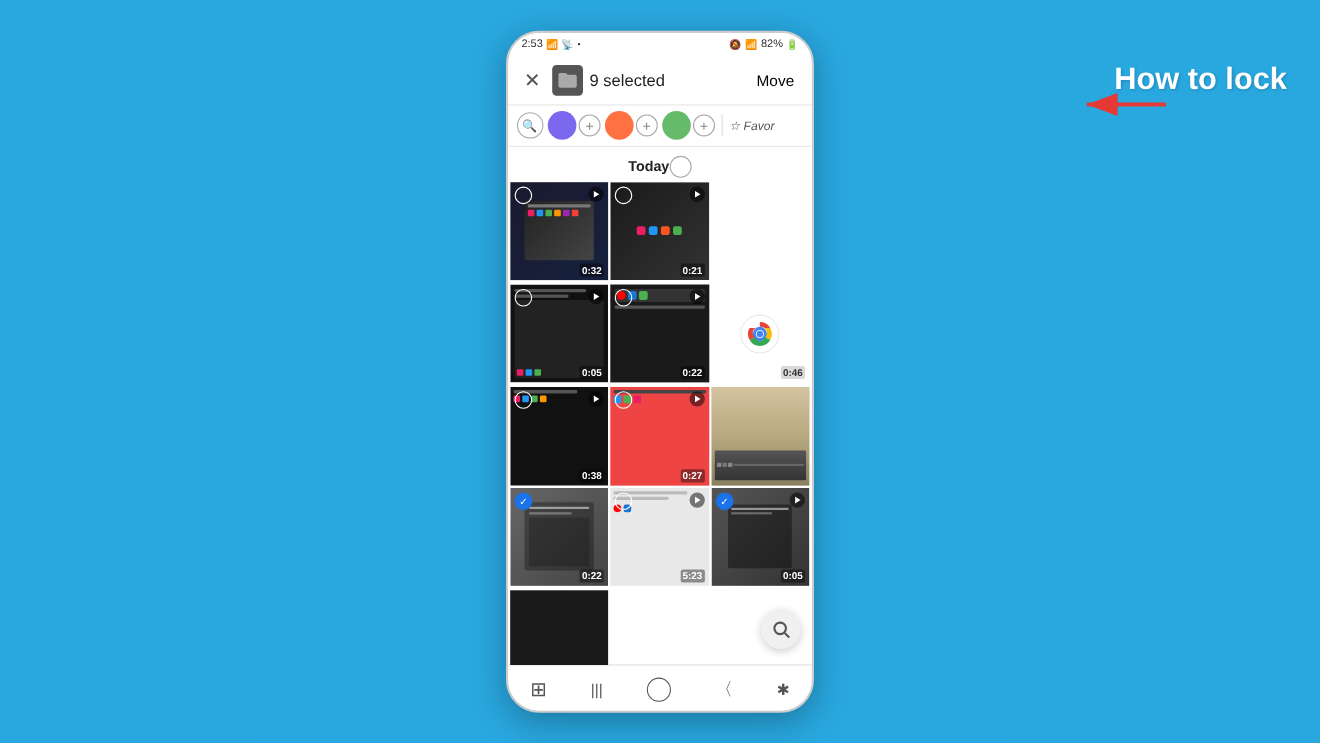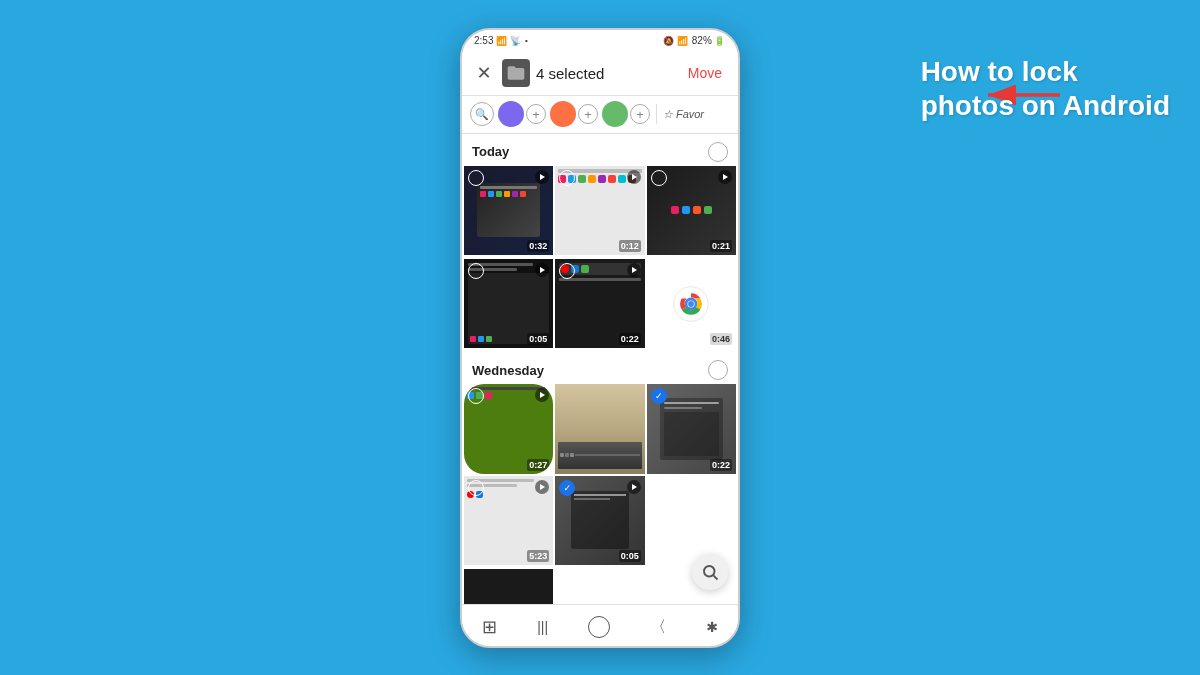--- a/index.html
+++ b/index.html
@@ -79,21 +79,21 @@
     }
     .toolbar-icon svg { width: 20px; height: 20px; }
     .selected-count {
       flex: 1;
       font-size: 15px;
       font-weight: 500;
       color: #222;
     }
     .move-btn {
       font-size: 14px;
-      color: #ef4444;
+      color: #000000;
       font-weight: 500;
       cursor: pointer;
       padding: 4px 6px;
     }
 
     
     .quick-bar {
       background: #fff;
       height: 38px;
       display: flex;
@@ -161,21 +161,21 @@
       overflow-y: auto;
       height: calc(620px - 22px - 44px - 38px - 46px);
       scrollbar-width: none;
     }
     .gallery-content::-webkit-scrollbar { display: none; }
 
     .date-section { margin-bottom: 2px; }
     .date-header {
       display: flex;
       align-items: center;
-      justify-content: space-between;
+      justify-content: center;
       padding: 8px 10px 4px 10px;
       background: #fff;
     }
     .date-label {
       font-size: 13px;
       font-weight: 600;
       color: #222;
     }
     .date-circle {
       width: 20px;
@@ -338,21 +338,21 @@
       </div>
     </div>
 
     <div class="toolbar">
       <span class="close-btn">✕</span>
       <div class="toolbar-icon">
         <svg viewBox="0 0 24 24" fill="#aaa">
           <path d="M10 4H4c-1.1 0-2 .9-2 2v12c0 1.1.9 2 2 2h16c1.1 0 2-.9 2-2V8c0-1.1-.9-2-2-2h-8l-2-2z"></path>
         </svg>
       </div>
-      <span class="selected-count">4 selected</span>
+      <span class="selected-count">9 selected</span>
       <span class="move-btn">Move</span>
     </div>
 
     <div class="quick-bar">
       <div class="search-icon-bar">🔍</div>
       <div class="quick-item">
         <div class="quick-circle" style="background:#7b68ee;"></div>
         <div class="plus-btn">+</div>
       </div>
       <div class="quick-item">
@@ -387,38 +387,20 @@
                   <div style="width:6px;height:6px;background:#e91e63;border-radius:1px;"></div>
                   <div style="width:6px;height:6px;background:#2196f3;border-radius:1px;"></div>
                   <div style="width:6px;height:6px;background:#4caf50;border-radius:1px;"></div>
                   <div style="width:6px;height:6px;background:#ff9800;border-radius:1px;"></div>
                   <div style="width:6px;height:6px;background:#9c27b0;border-radius:1px;"></div>
                   <div style="width:6px;height:6px;background:#f44336;border-radius:1px;"></div>
                 </div>
               </div>
             </div>
             <span class="duration">0:32</span>
-          </div>
-          <div class="photo-thumb" style="background:#e8e8e8;">
-            <div class="select-circle"></div>
-            <div class="play-icon"></div>
-            <div style="width:100%;height:100%;padding:3px;display:flex;flex-direction:column;gap:2px;">
-              <div style="height:4px;background:#bbb;border-radius:1px;"></div>
-              <div style="display:flex;gap:2px;flex-wrap:wrap;">
-                <div style="width:8px;height:8px;background:#e91e63;border-radius:2px;"></div>
-                <div style="width:8px;height:8px;background:#2196f3;border-radius:2px;"></div>
-                <div style="width:8px;height:8px;background:#4caf50;border-radius:2px;"></div>
-                <div style="width:8px;height:8px;background:#ff9800;border-radius:2px;"></div>
-                <div style="width:8px;height:8px;background:#9c27b0;border-radius:2px;"></div>
-                <div style="width:8px;height:8px;background:#f44336;border-radius:2px;"></div>
-                <div style="width:8px;height:8px;background:#00bcd4;border-radius:2px;"></div>
-                <div style="width:8px;height:8px;background:#795548;border-radius:2px;"></div>
-              </div>
-            </div>
-            <span class="duration">0:12</span>
           </div>
           <div class="photo-thumb thumb-dark">
             <div class="select-circle"></div>
             <div class="play-icon"></div>
             <div style="width:100%;height:100%;background:linear-gradient(135deg,#1a1a1a 0%,#333 100%);display:flex;align-items:center;justify-content:center;">
               <div style="display:flex;flex-wrap:wrap;gap:3px;width:60%;justify-content:center;">
                 <div style="width:8px;height:8px;background:#e91e63;border-radius:2px;"></div>
                 <div style="width:8px;height:8px;background:#2196f3;border-radius:2px;"></div>
                 <div style="width:8px;height:8px;background:#ff5722;border-radius:2px;"></div>
                 <div style="width:8px;height:8px;background:#4caf50;border-radius:2px;"></div>
@@ -471,26 +453,36 @@
               <circle cx="50" cy="50" r="14" fill="#4285f4"></circle>
               <circle cx="50" cy="50" r="10" fill="#fff"></circle>
               <circle cx="50" cy="50" r="8" fill="#4285f4"></circle>
             </svg>
             <span class="duration" style="color:#333;background:rgba(0,0,0,0.15);">0:46</span>
           </div>
         </div>
       </div>
 
       <div class="date-section">
-        <div class="date-header">
-          <span class="date-label">Wednesday</span>
-          <div class="date-circle"></div>
-        </div>
         <div class="photo-grid">
-          <div class="photo-thumb" style="background:#4d7c0f;border-radius:20px;">
+          <div class="photo-thumb thumb-dark">
+            <div class="select-circle"></div>
+            <div class="play-icon"></div>
+            <div style="width:100%;height:100%;background:#111;display:flex;flex-direction:column;padding:3px;gap:2px;">
+              <div style="height:3px;background:#555;border-radius:1px;width:70%;"></div>
+              <div style="display:flex;gap:2px;flex-wrap:wrap;">
+                <div style="width:6px;height:6px;background:#e91e63;border-radius:1px;"></div>
+                <div style="width:6px;height:6px;background:#2196f3;border-radius:1px;"></div>
+                <div style="width:6px;height:6px;background:#4caf50;border-radius:1px;"></div>
+                <div style="width:6px;height:6px;background:#ff9800;border-radius:1px;"></div>
+              </div>
+            </div>
+            <span class="duration">0:38</span>
+          </div>
+          <div class="photo-thumb" style="background:#ef4444;">
             <div class="select-circle"></div>
             <div class="play-icon"></div>
             <div style="width:100%;height:100%;display:flex;flex-direction:column;padding:3px;gap:2px;">
               <div style="height:3px;background:#444;border-radius:1px;"></div>
               <div style="display:flex;gap:2px;flex-wrap:wrap;">
                 <div style="width:7px;height:7px;background:#2196f3;border-radius:1px;"></div>
                 <div style="width:7px;height:7px;background:#4caf50;border-radius:1px;"></div>
                 <div style="width:7px;height:7px;background:#e91e63;border-radius:1px;"></div>
               </div>
             </div>
@@ -582,16 +574,15 @@
         <marker id="arrowhead" markerWidth="8" markerHeight="6" refX="8" refY="3" orient="auto">
           <polygon points="0 0, 8 3, 0 6" fill="#e53935"></polygon>
         </marker>
       </defs>
       <line x1="80" y1="15" x2="8" y2="15" stroke="#e53935" stroke-width="3.5" marker-end="url(#arrowhead)"></line>
     </svg>
   </div>
 
   <div class="text-annotation">
     <span>How to lock</span><br>
-    <span>photos on Android</span>
   </div>
 
 </div>
 
 </body></html>

